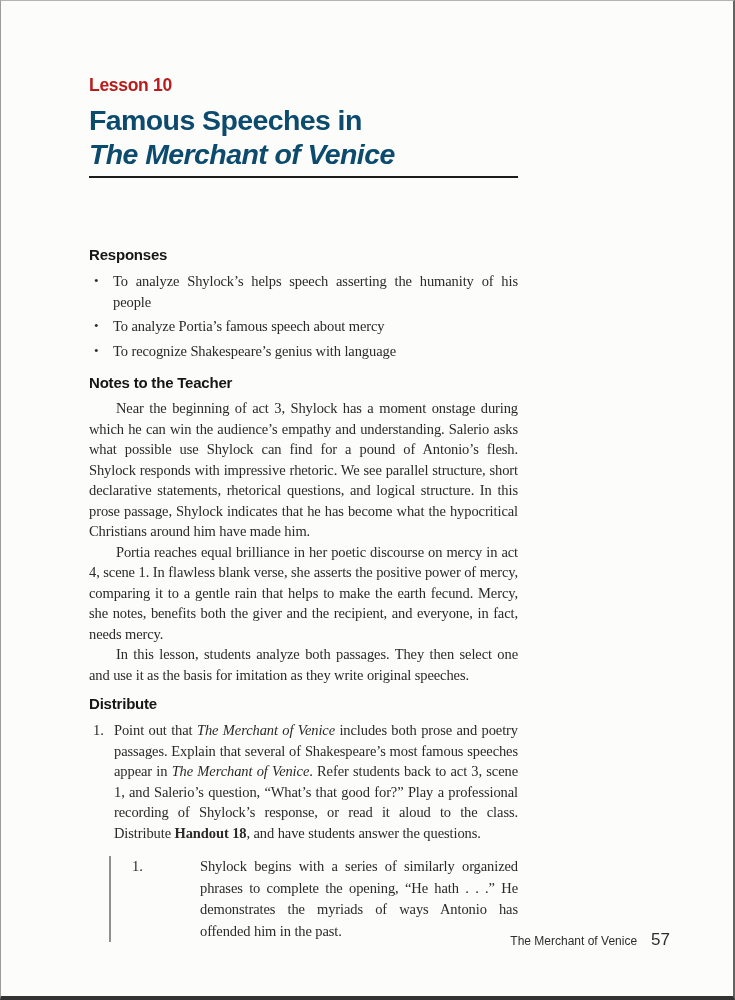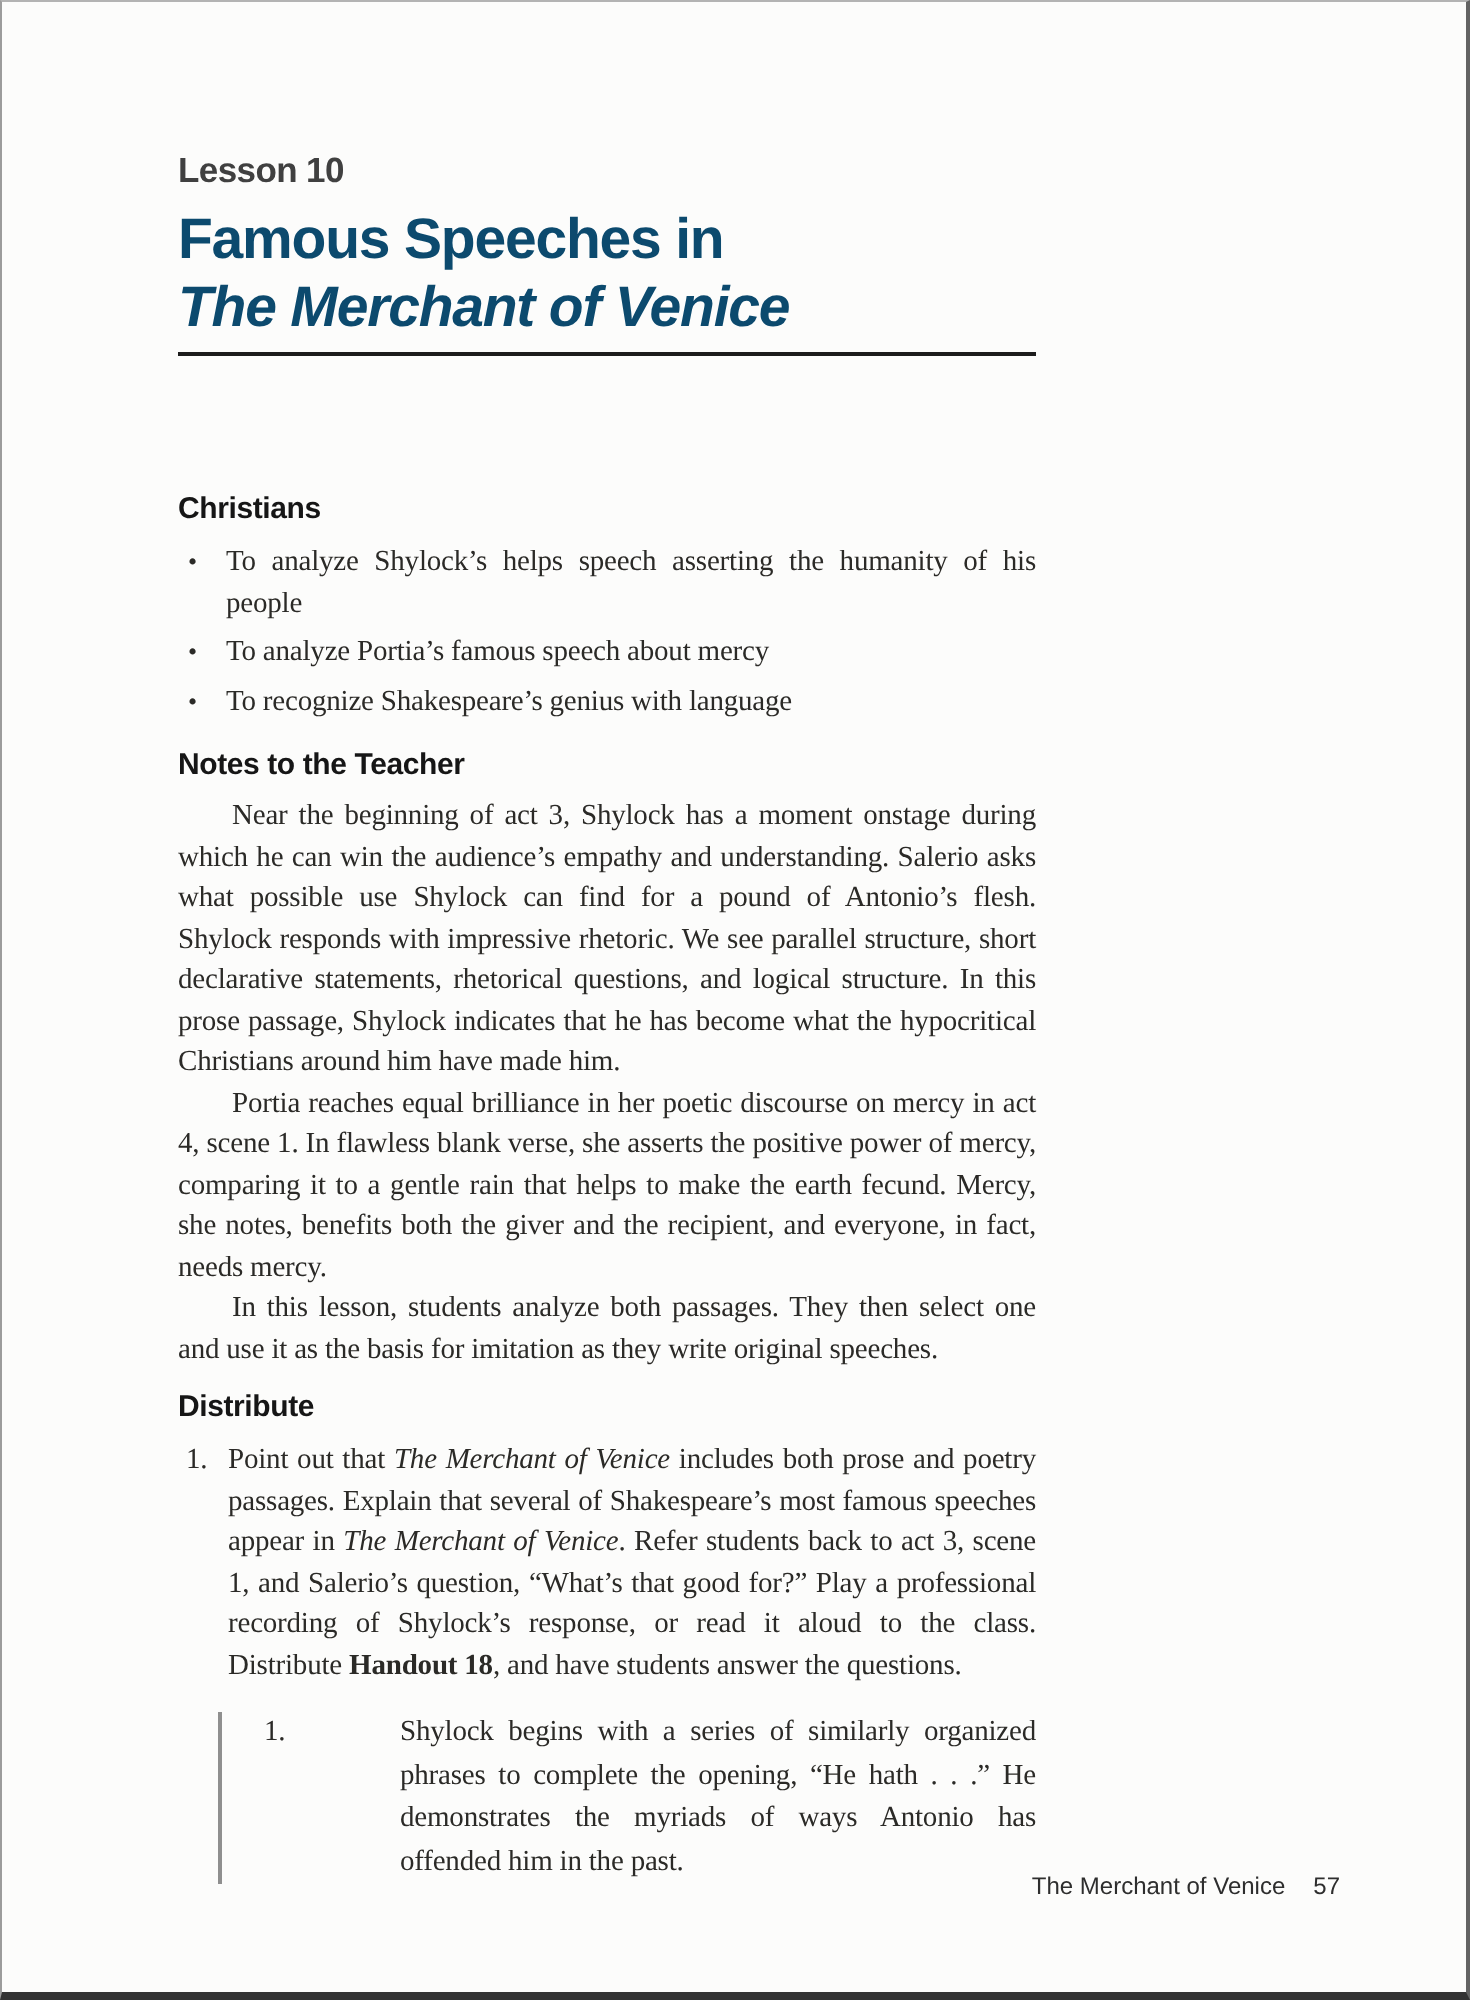--- a/index.html
+++ b/index.html
@@ -27,21 +27,21 @@
     width: 429px;
   }
 
   
   .lesson-label {
     margin-top: 74px;
     font-family: "Liberation Sans", sans-serif;
     font-weight: bold;
     font-size: 17.5px;
     letter-spacing: -0.3px;
-    color: #404040;
+    color: #b91c1c;
   }
   .page-title {
     margin-top: 7px;
     font-family: "Liberation Sans", sans-serif;
     font-weight: bold;
     font-size: 28.5px;
     line-height: 34px;
     letter-spacing: -0.6px;
     color: #0c4a6e;
   }
@@ -128,39 +128,39 @@
     position: absolute;
     right: 63px;
     bottom: 46px;
     font-family: "Liberation Sans", sans-serif;
     font-size: 12px;
     color: #2e2e2e;
     white-space: nowrap;
   }
   .page-footer .page-number {
     margin-left: 14px;
-    font-size: 12px;
+    font-size: 17px;
   }
 </style>
 </head>
 <body>
 
 <div class="scan-page">
   <div class="content">
 
     <div class="lesson-label">Lesson 10</div>
 
     <div class="page-title">
       <div class="title-line-1">Famous Speeches in</div>
       <div class="title-line-2">The Merchant of Venice</div>
     </div>
 
     <div class="title-rule"></div>
 
-    <h2 class="section-heading objectives-heading">Christians</h2>
+    <h2 class="section-heading objectives-heading">Responses</h2>
 
     <div class="bullet-list body-text">
       <div class="bullet-item">
         <span class="bullet-glyph">•</span>
         <span class="bullet-text">To analyze Shylock’s helps speech asserting the humanity of his people</span>
       </div>
       <div class="bullet-item">
         <span class="bullet-glyph">•</span>
         <span class="bullet-text">To analyze Portia’s famous speech about mercy</span>
       </div>

